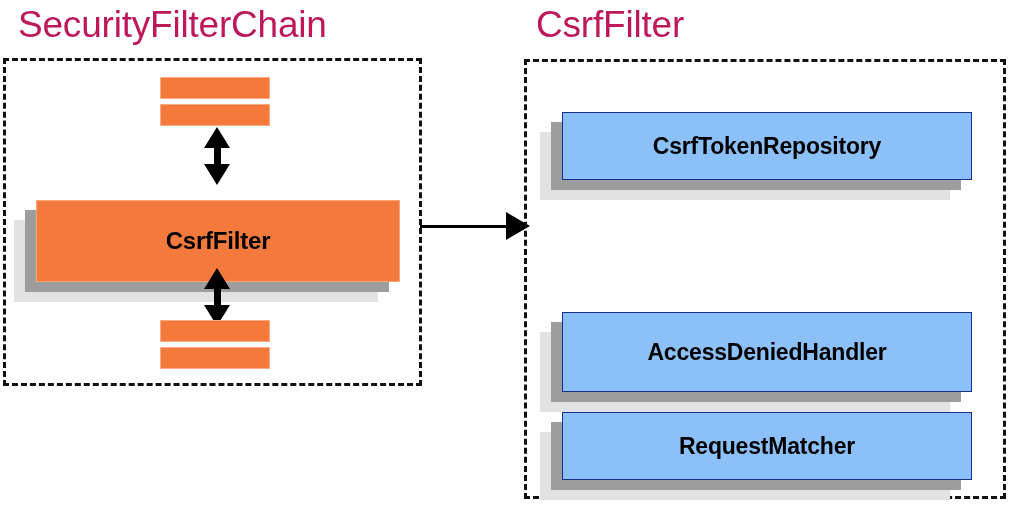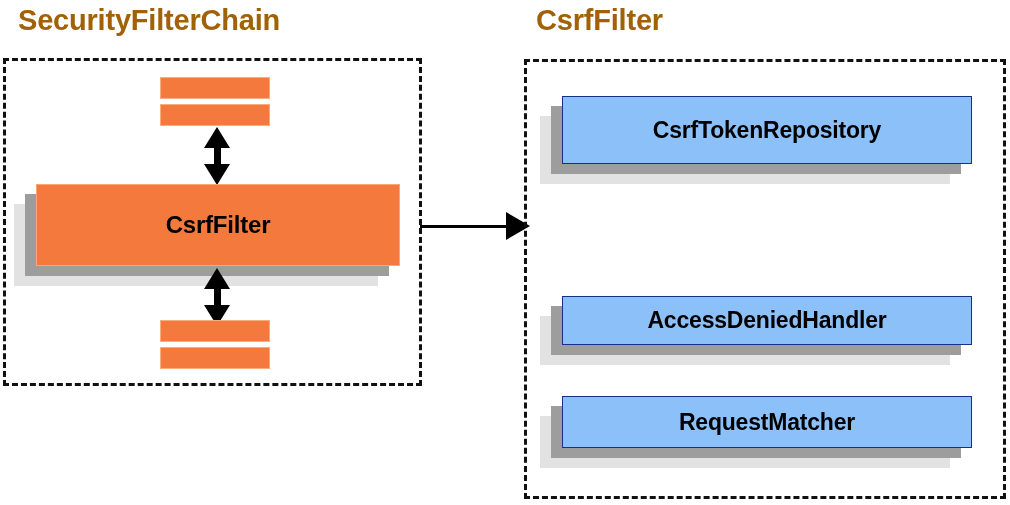--- a/index.html
+++ b/index.html
@@ -7,36 +7,36 @@
     width:1010px;height:505px;
     background:#ffffff;
     font-family:"Liberation Sans", sans-serif;
     overflow:hidden;
     position:relative;
   }
   #stage{position:absolute;left:0;top:0;width:1010px;height:505px;}
 
   .panel-title{
     position:absolute;
-    font-weight:bold;
-    font-size:29px;
-    color:#a16207;
+    font-weight:normal;
+    font-size:37px;
+    color:#be185d;
     letter-spacing:-0.2px;
     white-space:nowrap;
   }
 
   .dashed-panel{
     position:absolute;
     border:3px dashed #111111;
     box-sizing:border-box;
     background:transparent;
   }
 
   
-  .stack{position:absolute;}
+  .stack{position:absolute;margin-top:16px;}
   .stack .shadow-lite{
     position:absolute;
     background:#e2e2e2;
     left:-22px; top:20px;
     width:100%; height:100%;
   }
   .stack .shadow-dark{
     position:absolute;
     background:#9d9d9d;
     left:-11px; top:10px;
@@ -166,29 +166,29 @@
 
   <div class="stack" style="left:562px; top:96px; width:410px; height:68px;">
     <div class="shadow-lite"></div>
     <div class="shadow-dark"></div>
     <div class="face face-blue">
       <span class="node-label">CsrfTokenRepository</span>
     </div>
   </div>
 
 
-  <div class="stack" style="left:562px; top:296px; width:410px; height:49px;">
+  <div class="stack" style="left:562px; top:296px; width:410px; height:80px;">
     <div class="shadow-lite"></div>
     <div class="shadow-dark"></div>
     <div class="face face-blue">
       <span class="node-label">AccessDeniedHandler</span>
     </div>
   </div>
 
-  <div class="stack" style="left:562px; top:396px; width:410px; height:52px;">
+  <div class="stack" style="left:562px; top:396px; width:410px; height:68px;">
     <div class="shadow-lite"></div>
     <div class="shadow-dark"></div>
     <div class="face face-blue">
       <span class="node-label">RequestMatcher</span>
     </div>
   </div>
 
 </div>
 
 </body></html>

